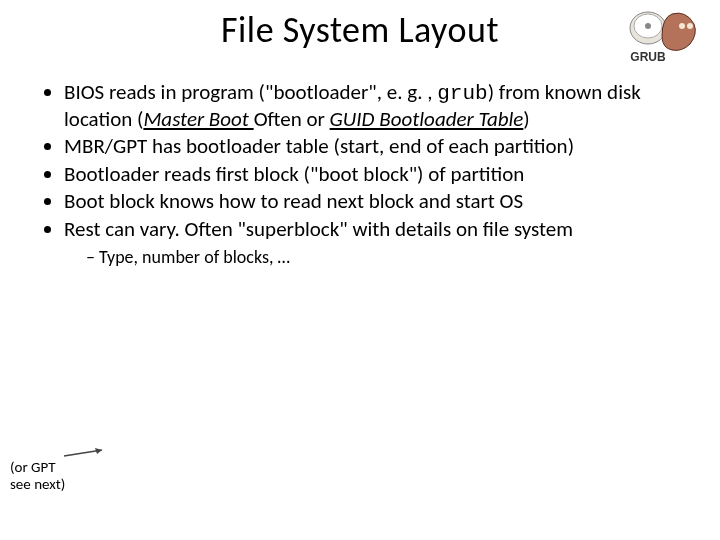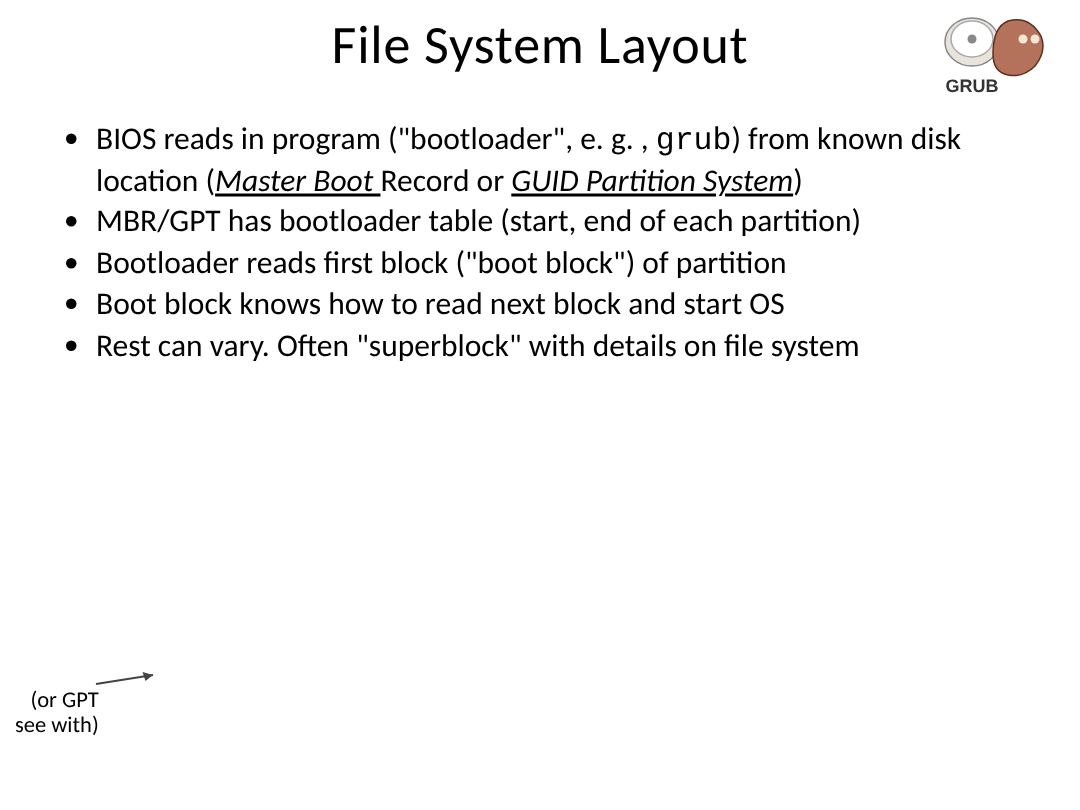--- a/index.html
+++ b/index.html
@@ -66,21 +66,20 @@
   .italic {
     font-style: italic;
     text-decoration: underline;
   }
   .footnote {
     position: absolute;
     left: 10px;
     bottom: 48px;
     font-size: 15px;
     line-height: 1.1;
-    text-align: right;
   }
   .arrow {
     position: absolute;
     left: 62px;
     bottom: 80px;
     width: 48px;
     height: 14px;
   }
   .disk-icon-bg {
     fill: #e8e4dc;
@@ -105,34 +104,37 @@
       <path d="M48 8 q14 -4 22 10 q4 10 -4 20 q-8 8 -18 6 q-10 -2 -10 -14 q0 -18 10 -22 Z" fill="#b5725a" stroke="#5a2f20" stroke-width="1"></path>
       <circle cx="58" cy="20" r="3" fill="#f4e6d0"></circle>
       <circle cx="66" cy="20" r="3" fill="#f4e6d0"></circle>
       <text x="24" y="55" text-anchor="middle" font-size="12" font-family="Arial" font-weight="bold" fill="#333">GRUB</text>
     </svg>
   </div>
 
   <div class="content">
     <ul class="main">
       <li>
-        <span>BIOS reads in program ("bootloader", e. g. , </span><span class="mono">grub</span><span>) from  known disk location (</span><span class="italic">Master Boot </span><span>Record or </span><span class="italic">GUID Partition System</span><span>)</span>
+        <span>BIOS reads in program ("bootloader", e. g. , </span><span class="mono">grub</span><span>) from  known disk location (</span><span class="italic">Master Boot </span><span>Often or </span><span class="italic">GUID Bootloader Table</span><span>)</span>
       </li>
       <li>MBR/GPT has bootloader table (start, end of each partition)</li>
       <li>Bootloader reads first block ("boot block") of partition</li>
       <li>Boot block knows how to read next block and start OS</li>
       <li>
         <span>Rest can vary. Often "superblock" with details on file system</span>
+        <ul class="sub">
+          <li>Type, number of blocks, …</li>
+        </ul>
       </li>
     </ul>
   </div>
 
   <svg class="arrow" viewBox="0 0 48 14">
     <line x1="2" y1="10" x2="40" y2="4" stroke="#444" stroke-width="1.5"></line>
     <polygon points="40,4 33,2 35,8" fill="#444"></polygon>
   </svg>
 
   <div class="footnote">
     <span>(or GPT</span><br>
-    <span>see with)</span>
+    <span>see next)</span>
   </div>
 
 </div>
 
 </body></html>

